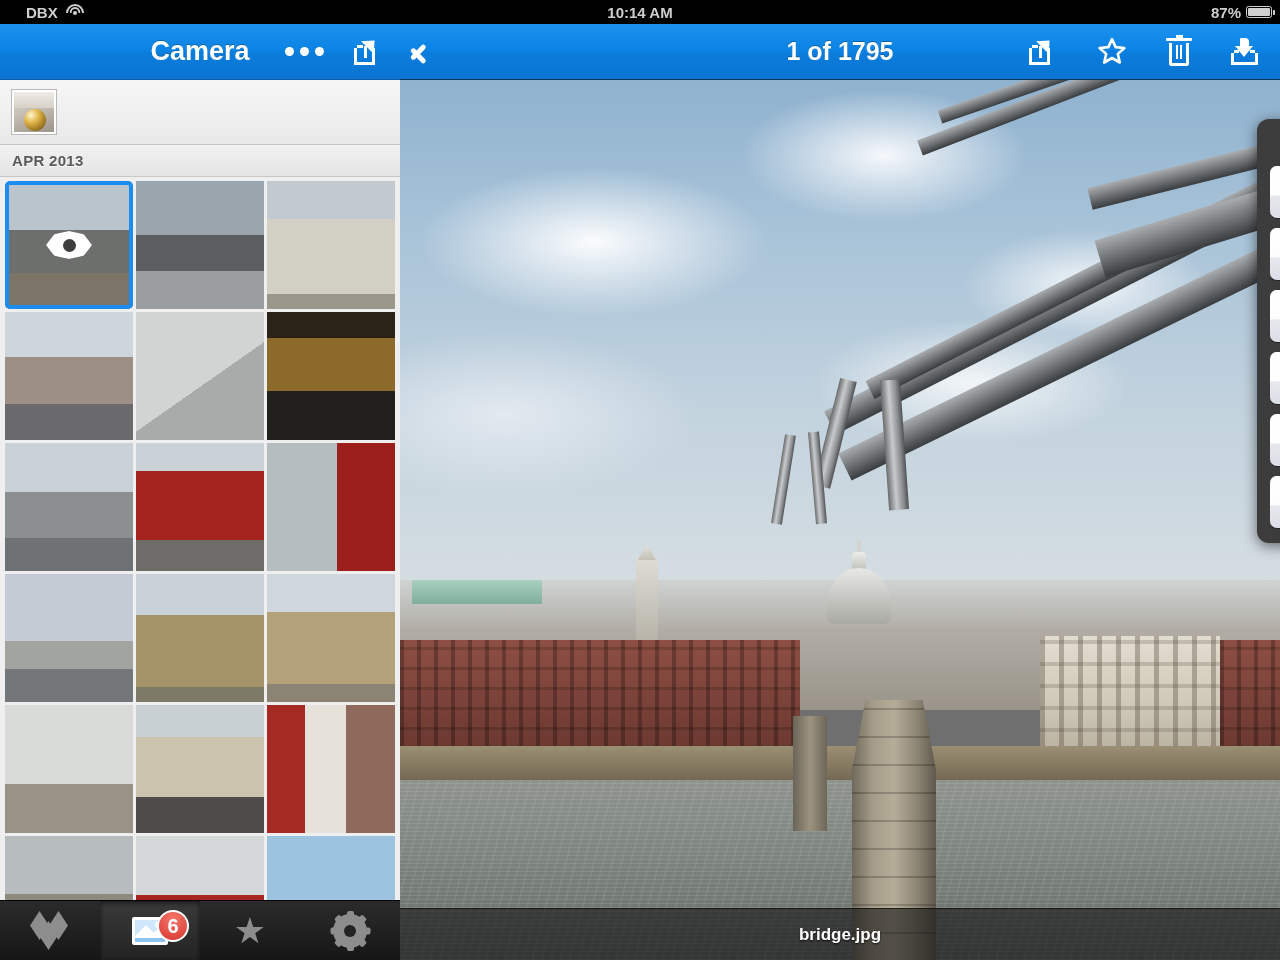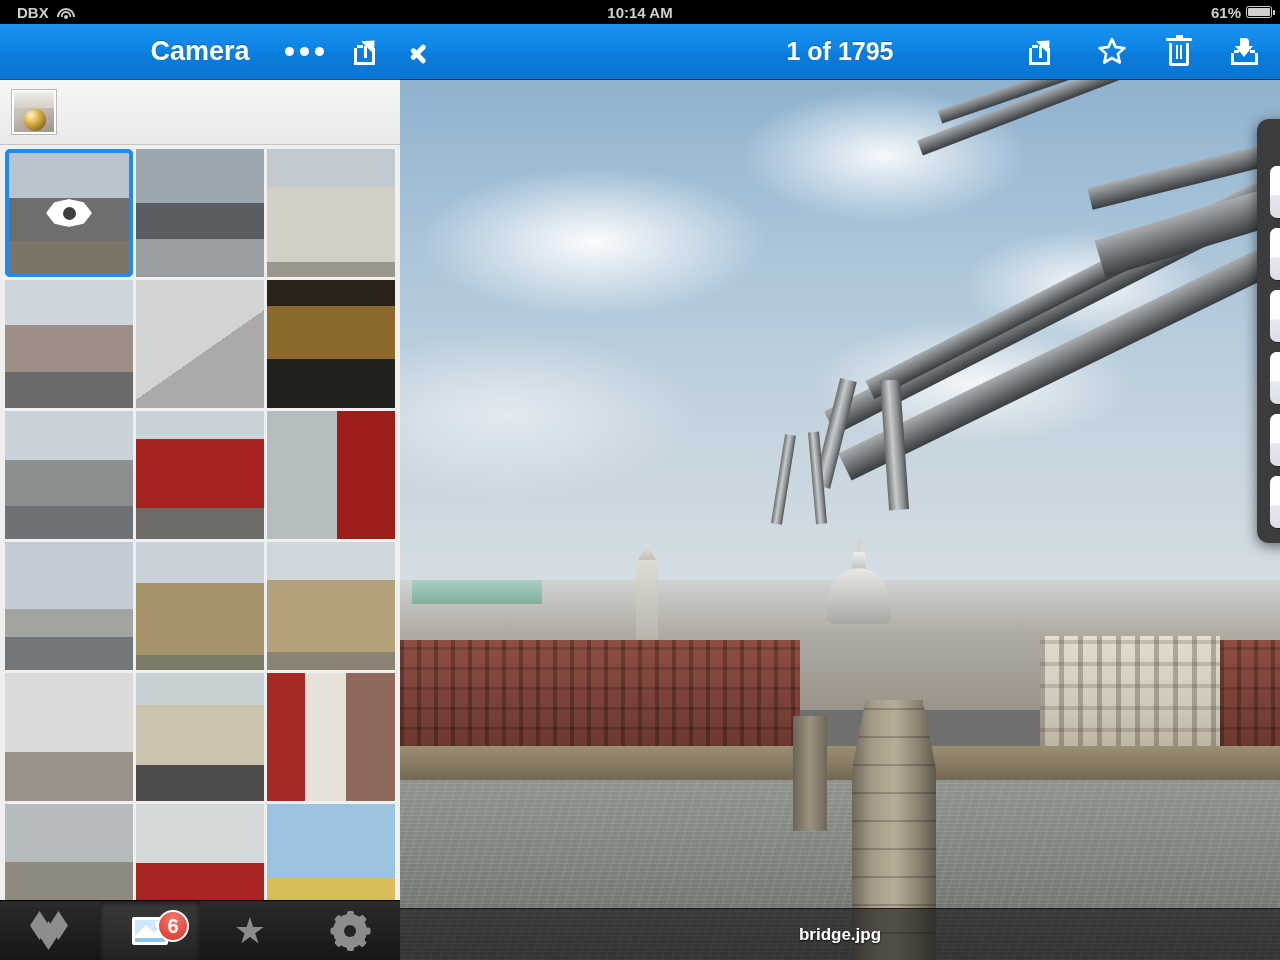--- a/index.html
+++ b/index.html
@@ -5,21 +5,21 @@
   * { margin:0; padding:0; box-sizing:border-box; }
   html,body { width:1280px; height:960px; overflow:hidden; background:#000;
     font-family:"Liberation Sans", sans-serif; -webkit-font-smoothing:antialiased; }
 
   #app { position:relative; width:1280px; height:960px; }
 
   
   .statusbar { position:absolute; top:0; left:0; width:1280px; height:24px;
     background:#000; color:#cfcfcf; font-size:15px; font-weight:bold;
     display:flex; align-items:center; }
-  .sb-left { position:absolute; left:17px; display:flex; align-items:flex-end; gap:8px; }
+  .sb-left { position:absolute; left:26px; display:flex; align-items:flex-start; gap:8px; }
   .sb-center { position:absolute; left:0; width:1280px; text-align:center; }
   .sb-right { position:absolute; right:8px; display:flex; align-items:center; gap:5px; }
   .wifi-icon { display:inline-block; width:18px; height:13px; position:relative; }
   .wifi-icon i { position:absolute; border:2px solid #cfcfcf; border-bottom:none;
     border-radius:50% 50% 0 0/100% 100% 0 0; left:50%; transform:translateX(-50%); }
   .wifi-icon i:nth-child(1){ width:18px; height:9px; bottom:4px; }
   .wifi-icon i:nth-child(2){ width:11px; height:6px; bottom:4px; }
   .wifi-icon i:nth-child(3){ width:4px; height:4px; bottom:2px; border-radius:50%;
     background:#cfcfcf; border:none; }
   .batt { width:26px; height:12px; border:1.5px solid #cfcfcf; border-radius:2.5px;
@@ -245,21 +245,21 @@
     <div class="sb-left">
       <span>DBX</span>
       <span class="wifi-icon">
           <i></i>
           <i></i>
           <i></i>
         </span>
     </div>
     <div class="sb-center">10:14 AM</div>
     <div class="sb-right">
-      <span>61%</span>
+      <span>87%</span>
       <span class="batt">
           <i></i>
         </span>
     </div>
   </div>
 
   <div class="leftpanel">
 
     <div class="nav-left">
       <div class="title">Camera</div>
@@ -274,20 +274,21 @@
             <span class="stem"></span>
             <span class="arr"></span>
         </span>
       </div>
     </div>
 
     <div class="upload-row">
       <div class="up-thumb"></div>
     </div>
 
+    <div class="section-hdr">APR 2013</div>
 
     <div class="grid" id="thumb-grid">
         <div class="thumb sel" style="background: linear-gradient(rgb(185, 196, 204) 0px, rgb(185, 196, 204) 38%, rgb(109, 111, 109) 38%, rgb(109, 111, 109) 72%, rgb(125, 116, 104) 72%, rgb(125, 116, 104) 100%);">
           <span class="eye"></span>
         </div>
         <div class="thumb" style="background: linear-gradient(rgb(154, 165, 174) 0px, rgb(154, 165, 174) 42%, rgb(91, 94, 97) 42%, rgb(91, 94, 97) 70%, rgb(155, 158, 160) 70%, rgb(155, 158, 160) 100%);"></div>
         <div class="thumb" style="background: linear-gradient(rgb(194, 202, 209) 0px, rgb(194, 202, 209) 30%, rgb(210, 207, 197) 30%, rgb(210, 207, 197) 88%, rgb(154, 150, 139) 88%, rgb(154, 150, 139) 100%);"></div>
         <div class="thumb" style="background: linear-gradient(rgb(207, 214, 219) 0px, rgb(207, 214, 219) 35%, rgb(157, 142, 134) 35%, rgb(157, 142, 134) 72%, rgb(106, 106, 108) 72%, rgb(106, 106, 108) 100%);"></div>
         <div class="thumb" style="background: linear-gradient(145deg, rgb(210, 212, 211) 0px, rgb(210, 212, 211) 55%, rgb(169, 171, 170) 55%, rgb(169, 171, 170) 100%);"></div>
         <div class="thumb" style="background: linear-gradient(rgb(44, 35, 24) 0px, rgb(44, 35, 24) 20%, rgb(139, 106, 44) 20%, rgb(139, 106, 44) 62%, rgb(34, 32, 29) 62%, rgb(34, 32, 29) 100%);"></div>

